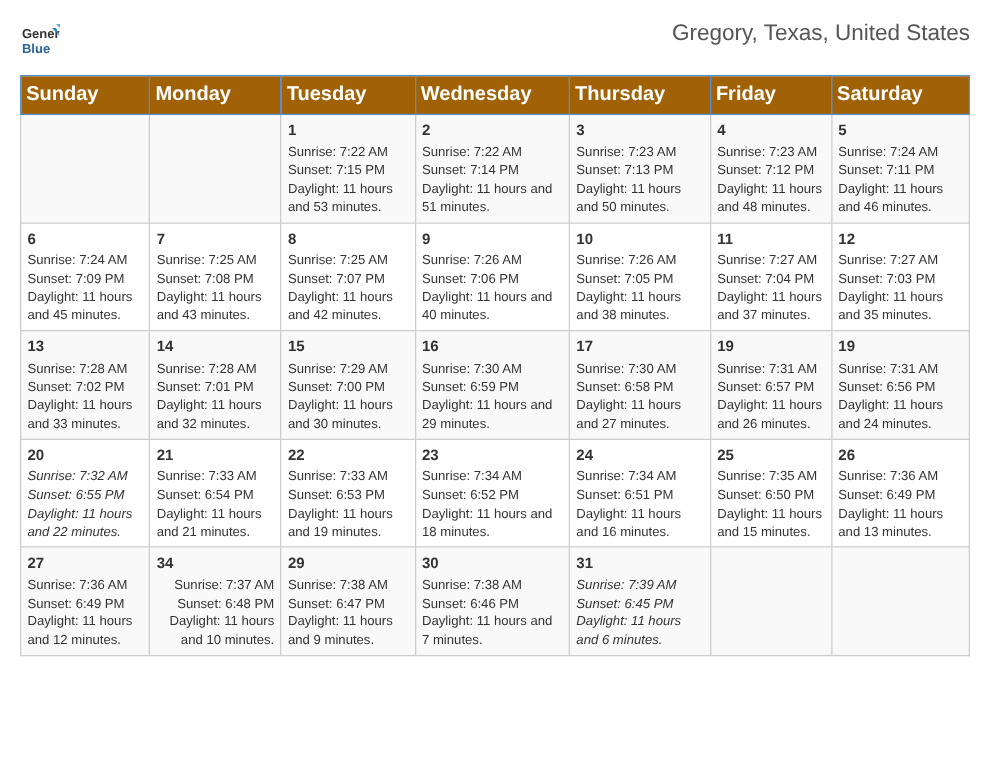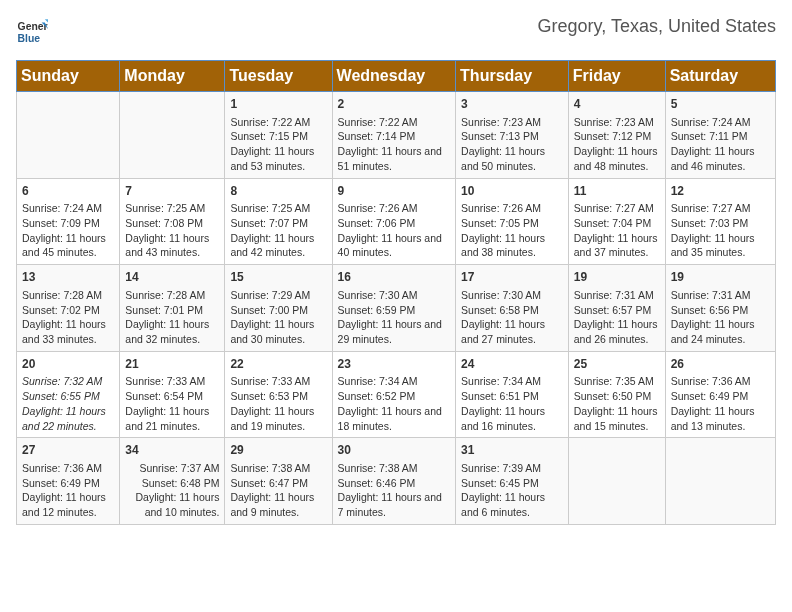--- a/index.html
+++ b/index.html
@@ -295,21 +295,21 @@
 Daylight: 11 hours and 9 minutes.</div>
         </td>
         <td>
           <span class="day-num">30</span>
           <div class="cell-content" style="white-space: pre-line;">Sunrise: 7:38 AM
 Sunset: 6:46 PM
 Daylight: 11 hours and 7 minutes.</div>
         </td>
         <td>
           <span class="day-num">31</span>
-          <div class="cell-content" style="white-space: pre-line;">Sunrise: 7:39 AM
+          <div class="cell-content" style="white-space: pre-line; font-style: italic;">Sunrise: 7:39 AM
 Sunset: 6:45 PM
 Daylight: 11 hours and 6 minutes.</div>
         </td>
         <td></td>
         <td></td>
       </tr>
     </tbody>
 </table>
 
 </body></html>

